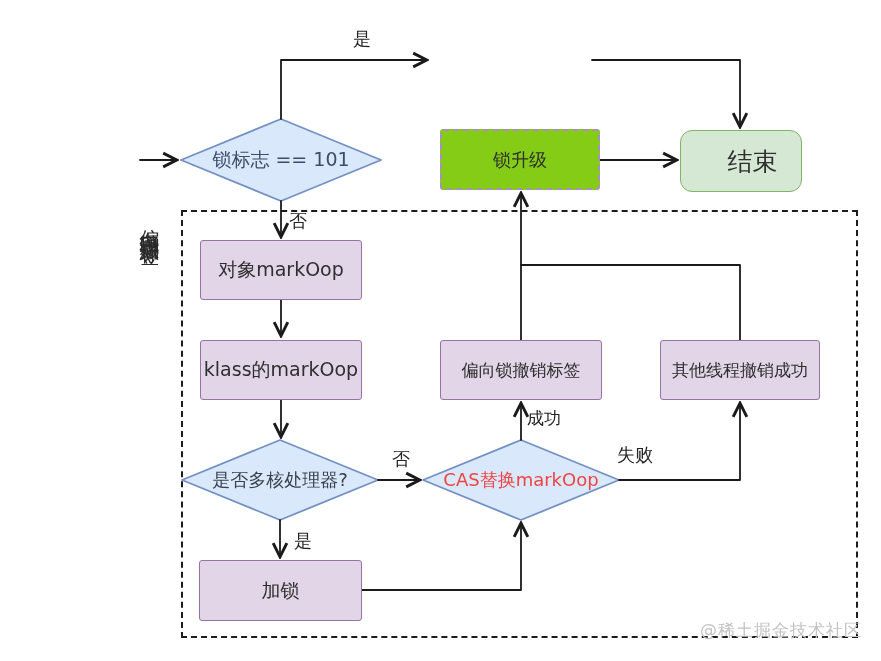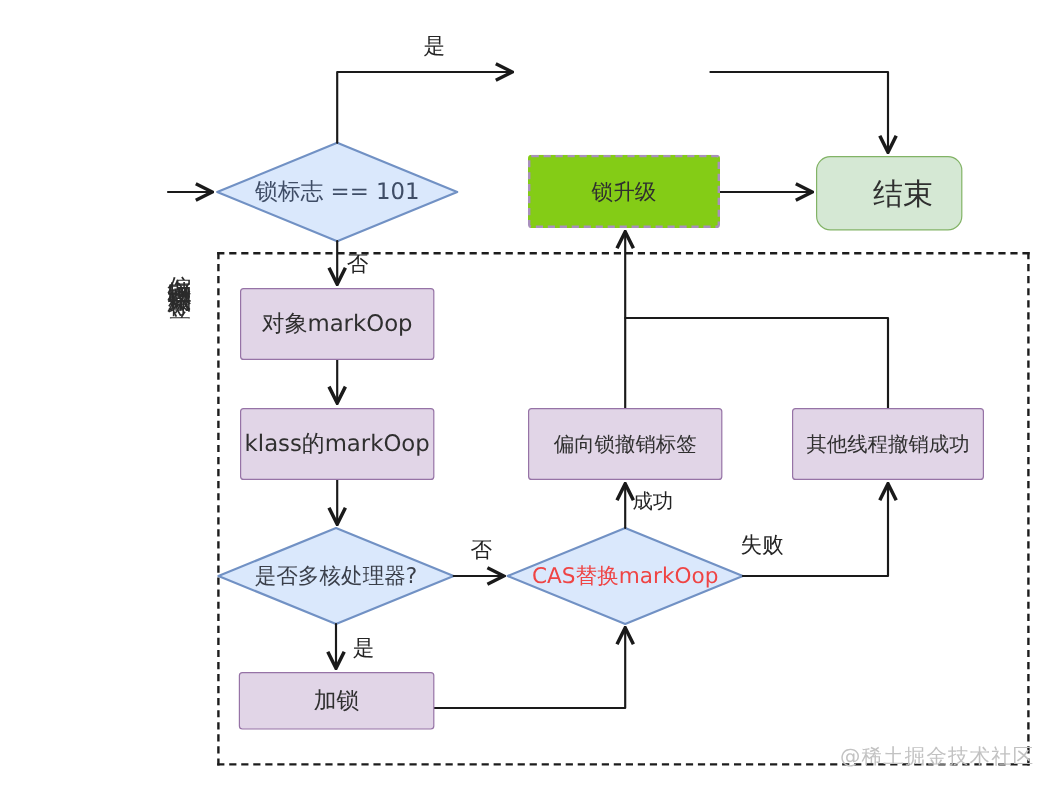--- a/index.html
+++ b/index.html
@@ -85,21 +85,21 @@
   </div>
 
   <div class="node box purple" style="left:440px;top:340px;width:162px;height:60px;font-size:17px;">
     <span>偏向锁撤销标签</span>
   </div>
 
   <div class="node box purple" style="left:660px;top:340px;width:160px;height:60px;font-size:17px;">
     <span>其他线程撤销成功</span>
   </div>
 
-  <div class="node box purple" style="left:199px;top:560px;width:163px;height:48px;font-size:19px;text-align:right;">
+  <div class="node box purple" style="left:199px;top:560px;width:163px;height:61px;font-size:19px;text-align:right;">
     <span>加锁</span>
   </div>
 
   <div class="diamond-label" style="left:181px;top:119px;width:200px;height:82px;font-size:19px;">
     <span>锁标志 == 101</span>
   </div>
   <div class="diamond-label" style="left:182px;top:440px;width:196px;height:80px;color:#3a3f4a;">
     <span>是否多核处理器?</span>
   </div>
   <div class="diamond-label" style="left:423px;top:440px;width:196px;height:80px;color:#ef4444;">

